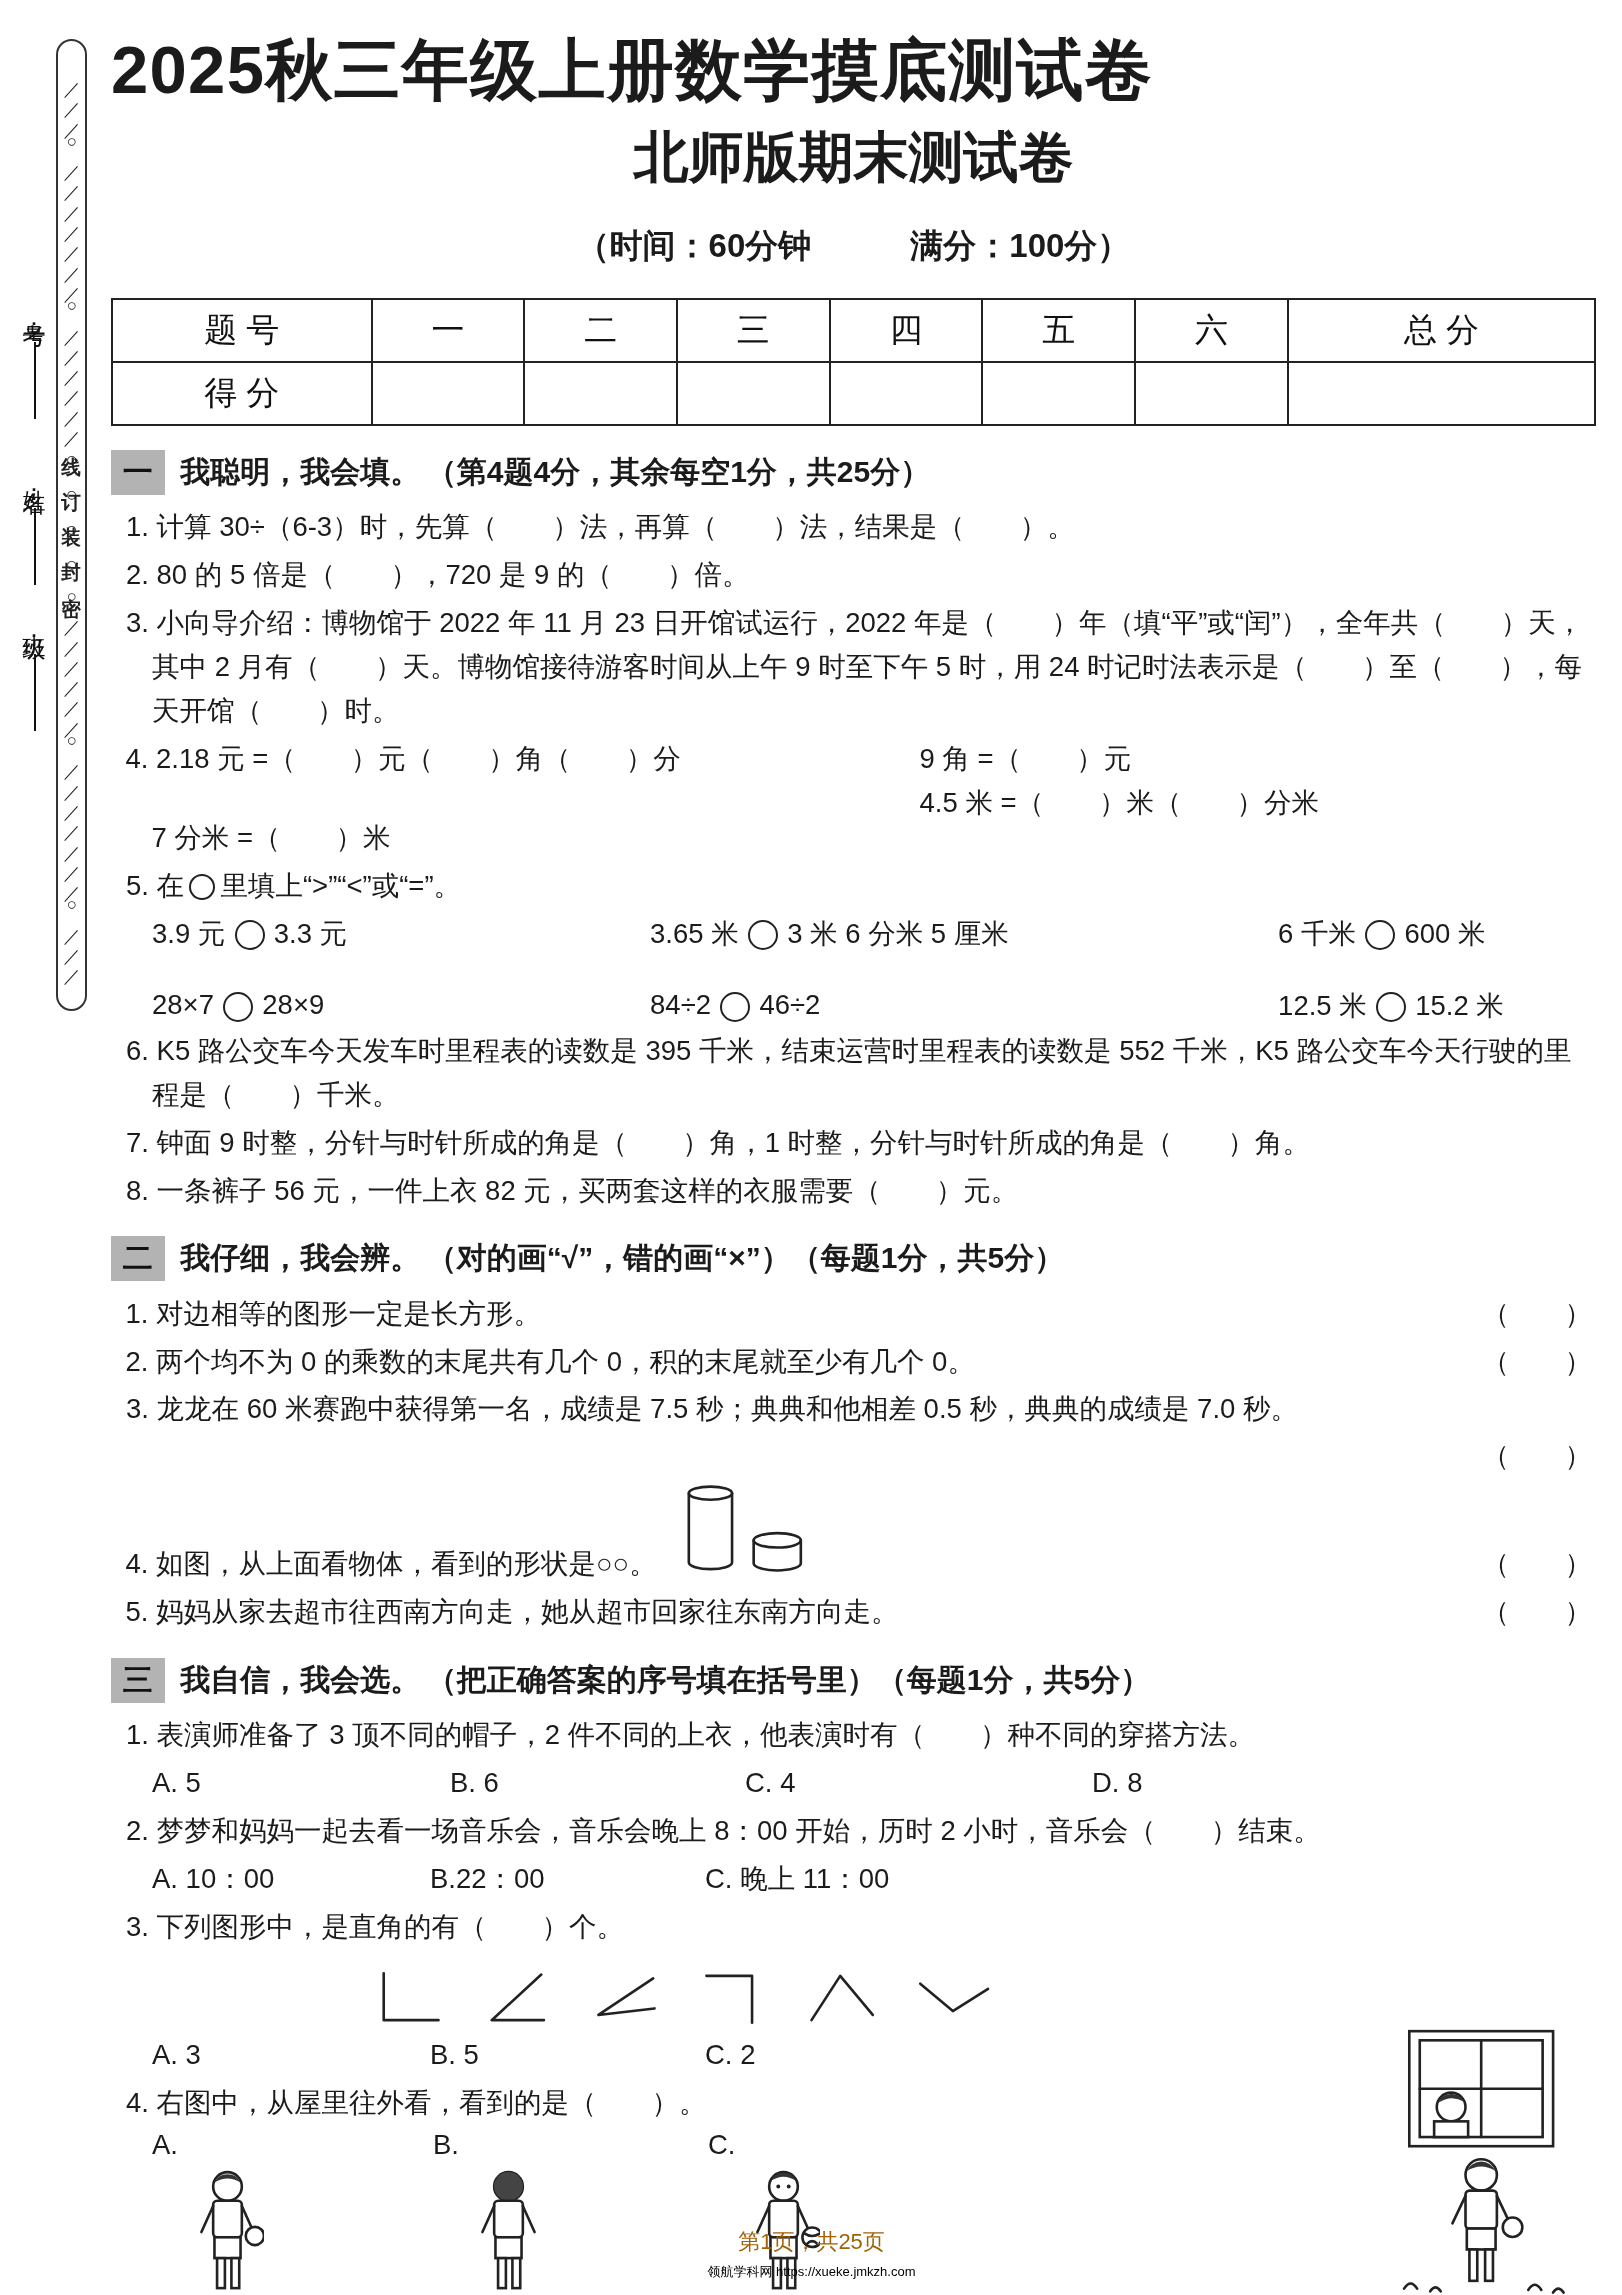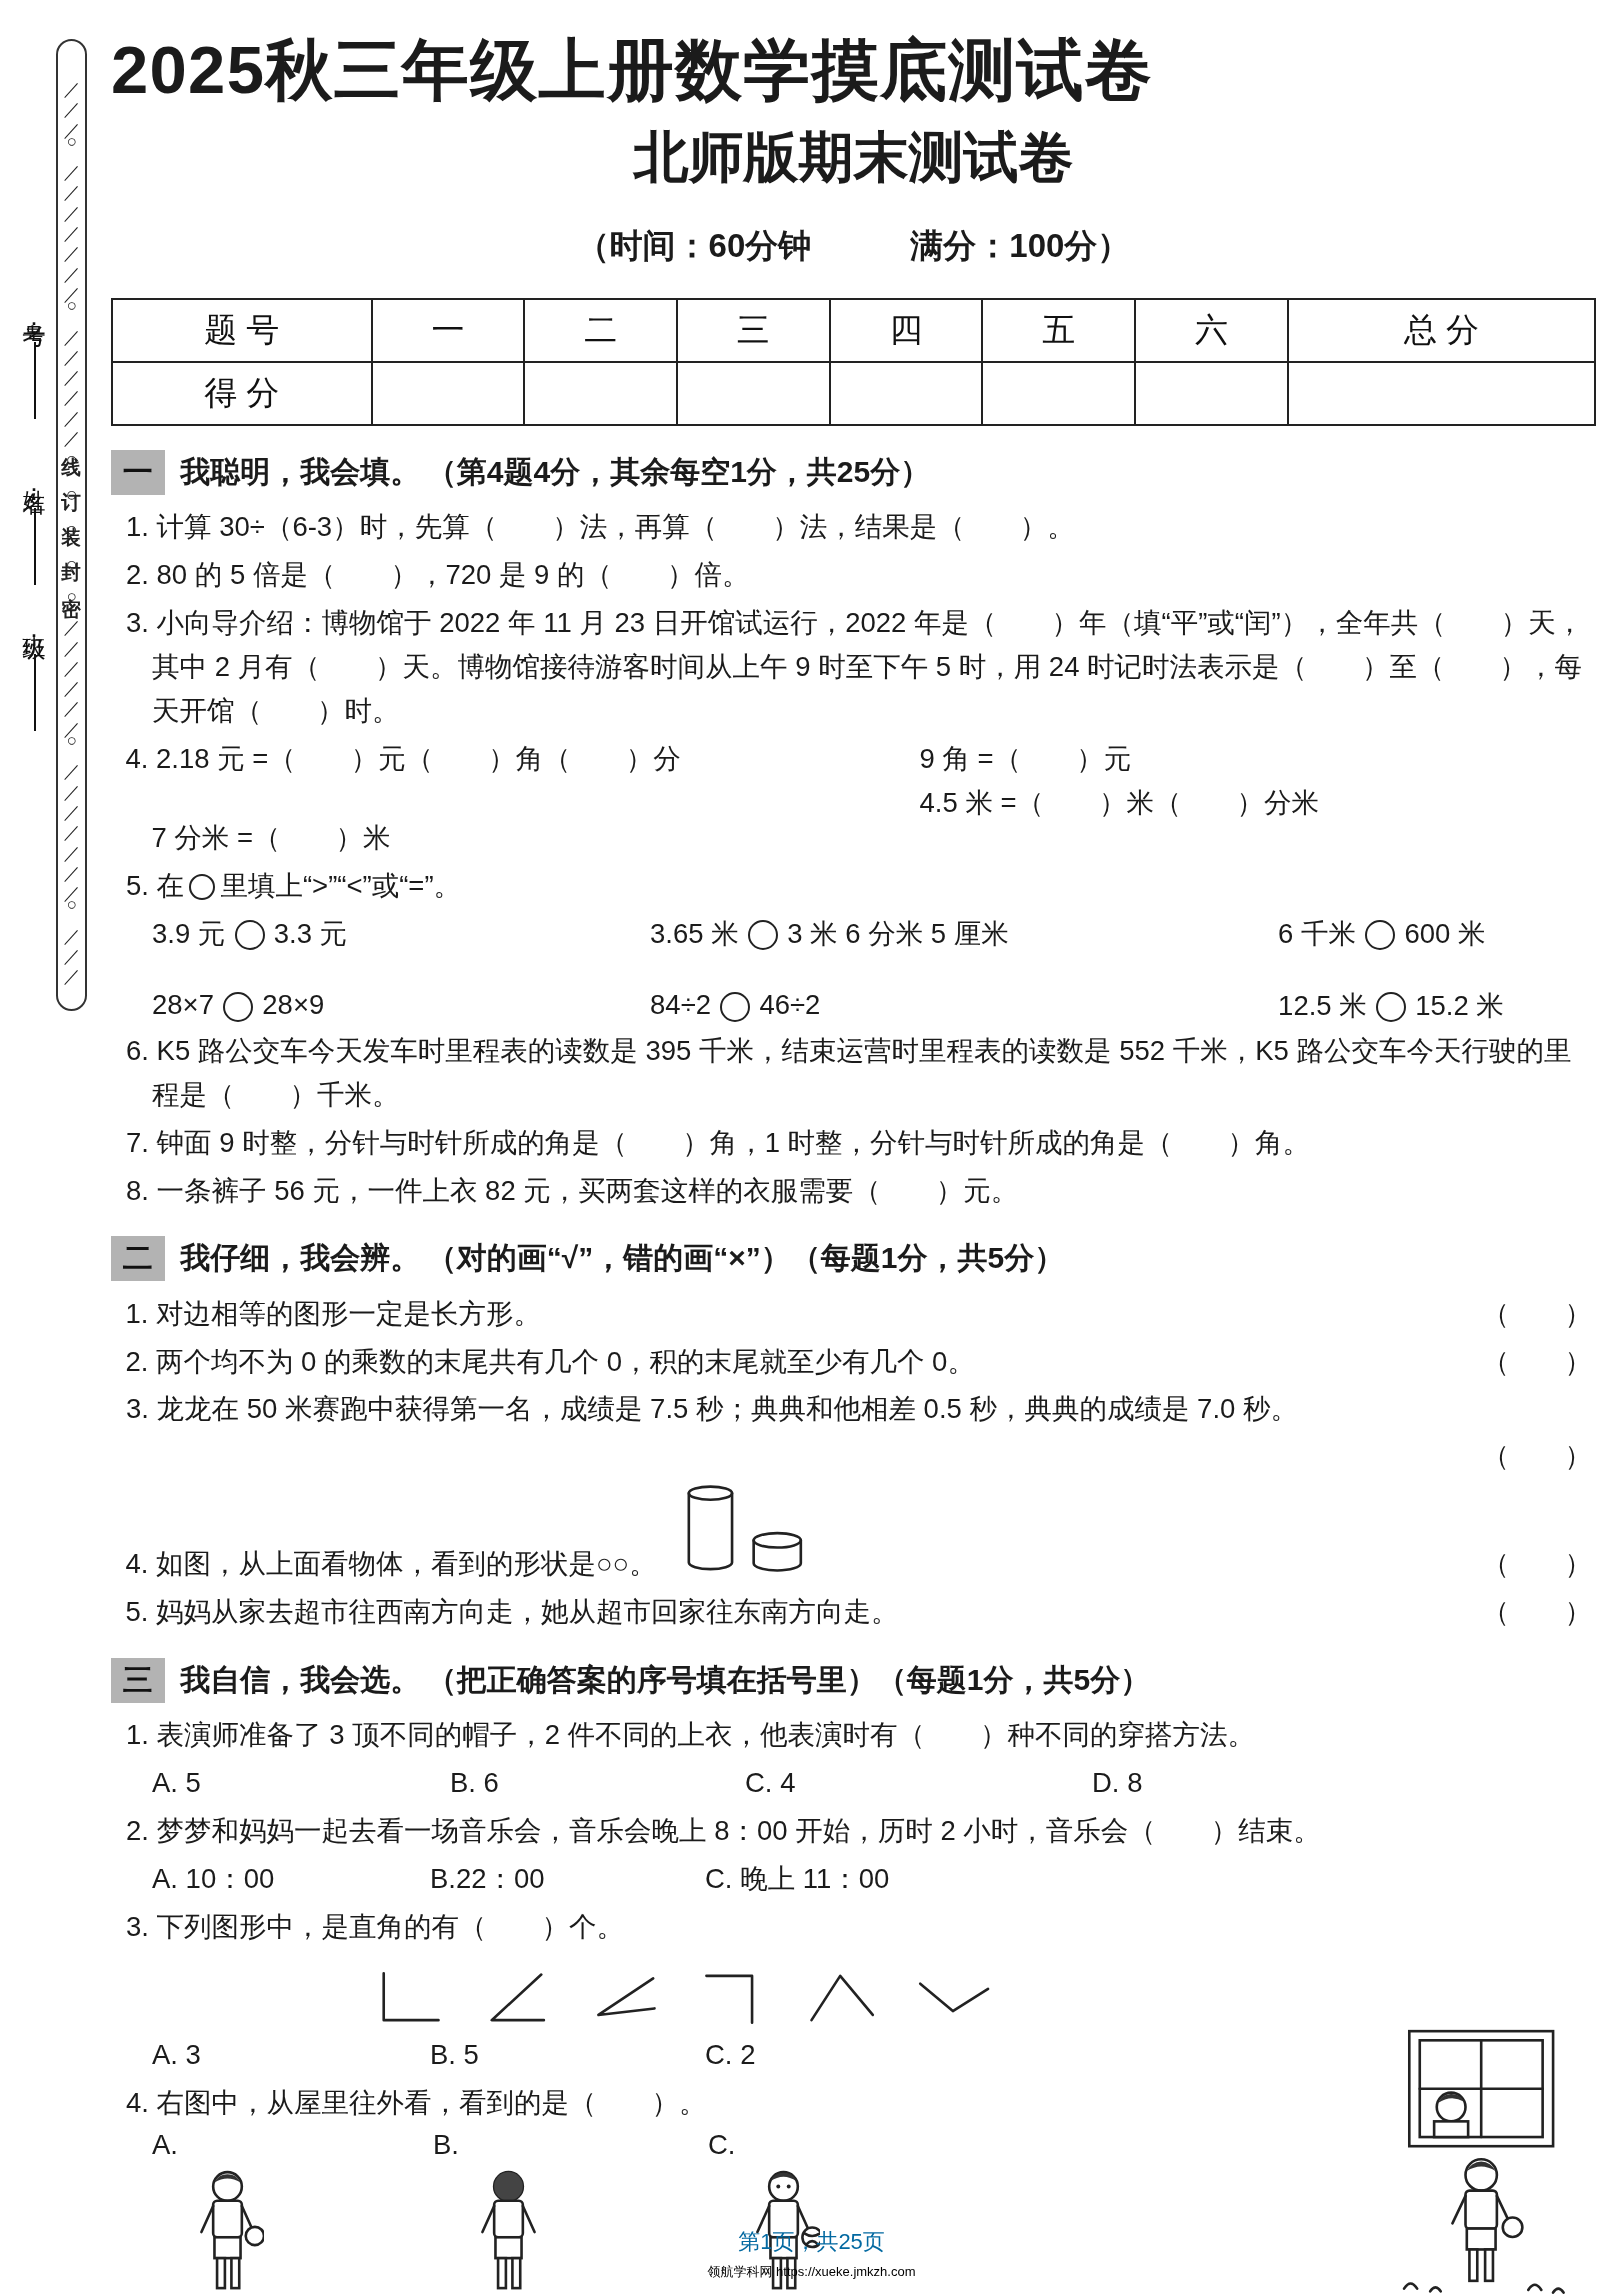--- a/index.html
+++ b/index.html
@@ -69,21 +69,21 @@
   .opts3{ grid-template-columns:278px 275px auto; }
 
   .fig-row{ display:flex; gap:37px; margin-left:262px; align-items:flex-end; height:73px; margin-top:6.5px; margin-bottom:5.2px; }
 
   .sec3{ position:relative; }
   .house-fig{ position:absolute; right:22px; bottom:-2.6px; }
   .boy-opts{ display:grid; grid-template-columns:281px 275px auto; margin-left:41px; margin-top:2.6px; font-size:27.5px; }
   .boy-opts .cell svg{ display:block; margin:6.5px 0 0 39px; }
 
   .footer{ position:absolute; left:0; bottom:14.4px; width:100%; text-align:center; }
-  .page-num{ font-size:22px; color:#0369a1; }
+  .page-num{ font-size:22px; color:#a16207; }
   .watermark{ font-size:13px; color:#000000; margin-top:5.2px; }
 
   svg .ink{ stroke:#222; fill:none; stroke-width:4; stroke-linecap:round; stroke-linejoin:round; }
   svg .fillw{ fill:#fff; stroke:#222; stroke-width:4; }
 </style>
 </head>
 <body>
 
 <div class="page">
 
@@ -170,21 +170,21 @@
     </div>
     <div class="sec-body">
       <div class="judge">
         <span>1. 对边相等的图形一定是长方形。</span>
         <span class="jbracket">（　　）</span>
       </div>
       <div class="judge">
         <span>2. 两个均不为 0 的乘数的末尾共有几个 0，积的末尾就至少有几个 0。</span>
         <span class="jbracket">（　　）</span>
       </div>
-      <p class="q">3. 龙龙在 50 米赛跑中获得第一名，成绩是 7.5 秒；典典和他相差 0.5 秒，典典的成绩是 7.0 秒。</p>
+      <p class="q">3. 龙龙在 60 米赛跑中获得第一名，成绩是 7.5 秒；典典和他相差 0.5 秒，典典的成绩是 7.0 秒。</p>
       <div class="jbracket-line">（　　）</div>
       <div class="judge figrow">
         <span>4. 如图，从上面看物体，看到的形状是○○。</span>
         <span class="cyl">
           <svg width="131" height="93" viewBox="0 0 200 142">
             <ellipse class="fillw" cx="48" cy="14" rx="33" ry="10" stroke-width="3"></ellipse>
             <path class="ink" stroke-width="3" d="M15 14 V120 a33 10 0 0 0 66 0 V14"></path>
             <ellipse class="fillw" cx="150" cy="86" rx="36" ry="11" stroke-width="3"></ellipse>
             <path class="ink" stroke-width="3" d="M114 86 V121 a36 11 0 0 0 72 0 V86"></path>
           </svg>

